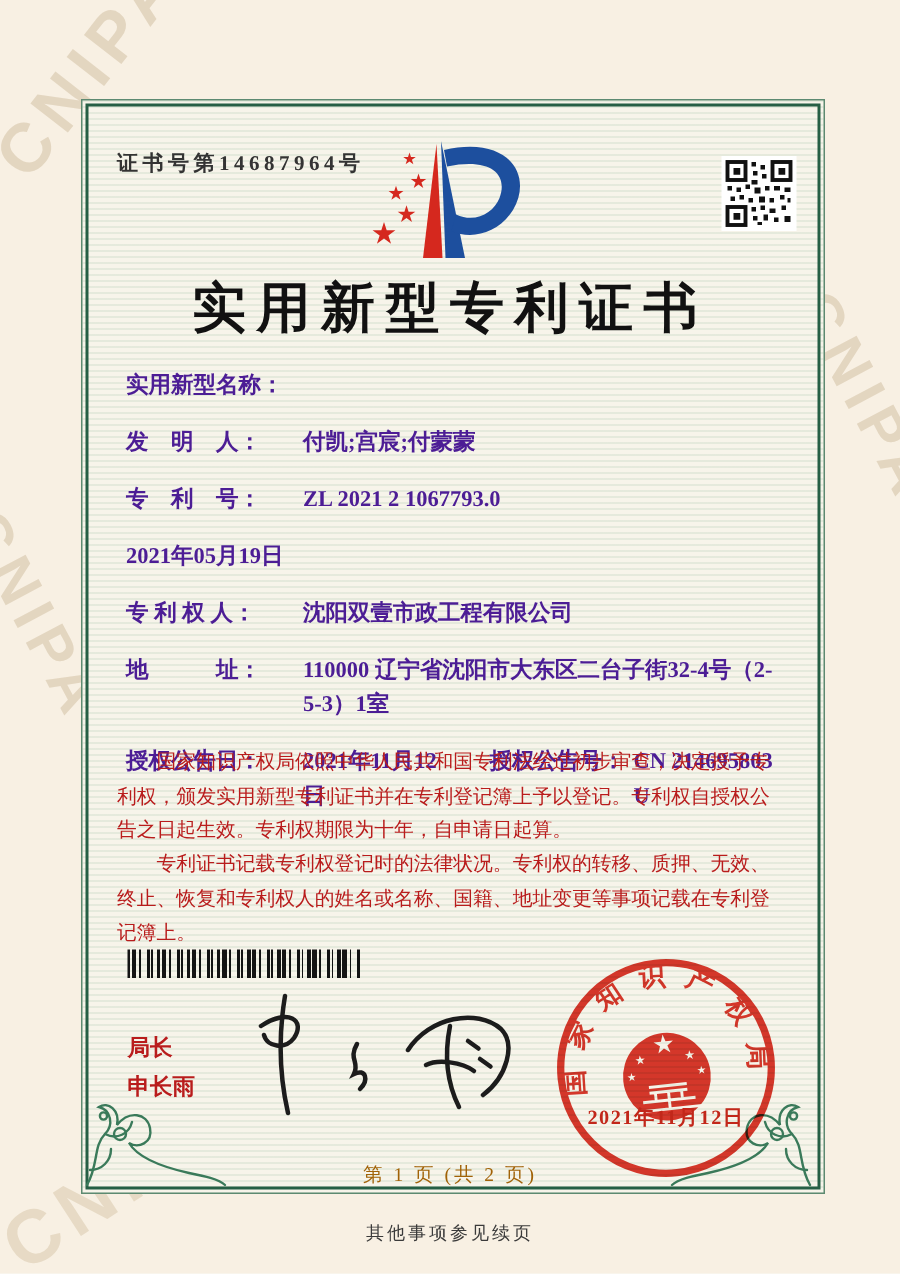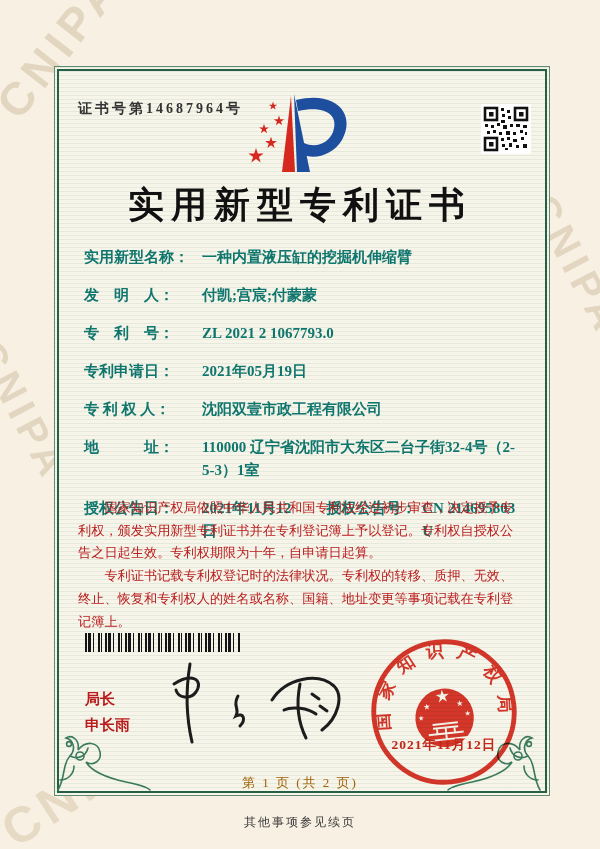--- a/index.html
+++ b/index.html
@@ -38,21 +38,21 @@
   }
   .logo{position:absolute;left:238px;top:90px;z-index:4;}
   .qr{position:absolute;left:481px;top:104px;z-index:4;background:#fff;padding:2px;}
 
   .title{
     position:absolute;left:0;right:0;top:181px;z-index:4;
     text-align:center;font-size:36px;font-weight:bold;letter-spacing:7px;color:#111;
   }
 
   .fields{position:absolute;left:84px;top:246px;width:442px;z-index:4;}
-  .frow{display:flex;margin-bottom:15px;font-size:15px;line-height:23px;font-weight:600;color:#0f766e;}
+  .frow{display:flex;margin-bottom:15px;font-size:15px;line-height:23px;font-weight:600;color:#4c1d95;}
   .f-label{flex:0 0 118px;white-space:nowrap;}
   .f-value{flex:1;}
   .frow.double .pair2{margin-left:22px;display:flex;}
   .frow.double .pair2 .f-label{flex:0 0 auto;margin-right:6px;}
 
   .paras{position:absolute;left:78px;top:497px;width:448px;z-index:4;
     font-size:13.2px;line-height:1.72;color:#b91c1c;}
   .paras p{margin:0;text-indent:2em;}
 
   .barcode{
@@ -143,32 +143,30 @@
              M18,32h3v3h-3z M24,31h3v3h-3z M30,33h4v3h-4z M38,31h3v3h-3z
              M19,38h3v3h-3z M26,37h3v4h-3z M33,39h3v3h-3z M40,38h4v4h-4z M22,42h3v2h-3z"></path>
   </g>
 </svg>
 
 <div class="title">实用新型专利证书</div>
 
 <div class="fields">
   <div class="frow">
     <span class="f-label">实用新型名称：</span>
-    <span class="f-value">一种内置液压缸的挖掘机伸缩臂</span>
   </div>
   <div class="frow">
     <span class="f-label">发　明　人：</span>
     <span class="f-value">付凯;宫宸;付蒙蒙</span>
   </div>
   <div class="frow">
     <span class="f-label">专　利　号：</span>
     <span class="f-value">ZL 2021 2 1067793.0</span>
   </div>
   <div class="frow">
-    <span class="f-label">专利申请日：</span>
     <span class="f-value">2021年05月19日</span>
   </div>
   <div class="frow">
     <span class="f-label">专 利 权 人：</span>
     <span class="f-value">沈阳双壹市政工程有限公司</span>
   </div>
   <div class="frow">
     <span class="f-label">地　　　址：</span>
     <span class="f-value" style="max-width:318px">110000 辽宁省沈阳市大东区二台子街32-4号（2-5-3）1室</span>
   </div>

